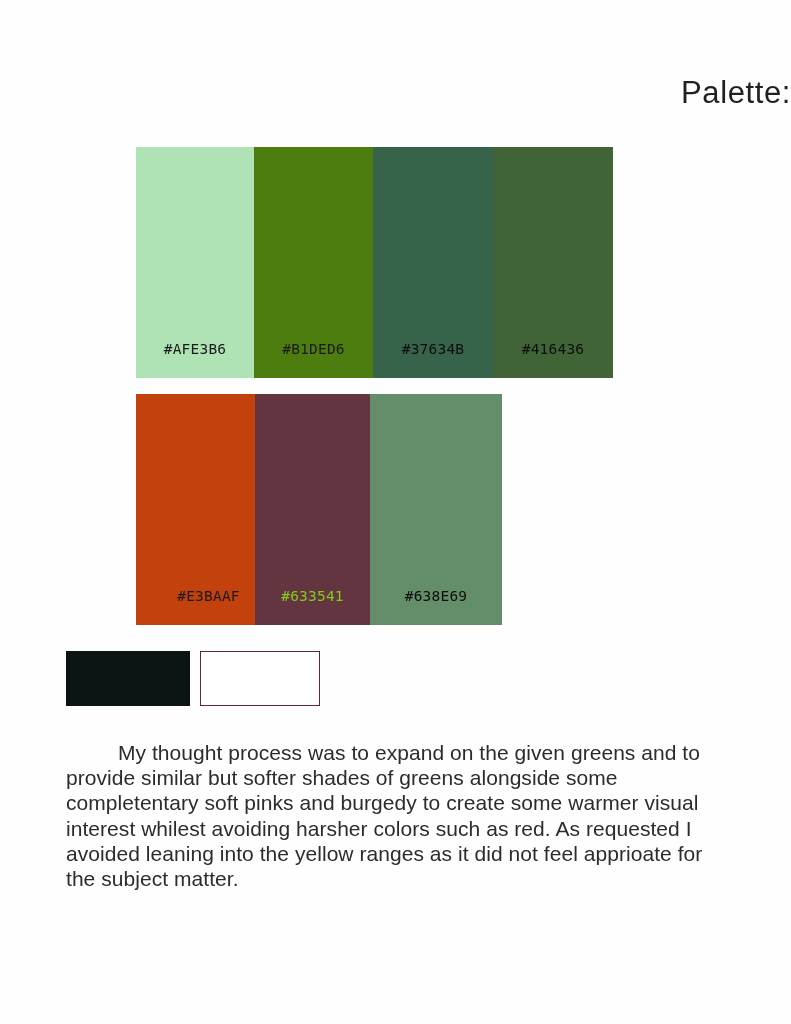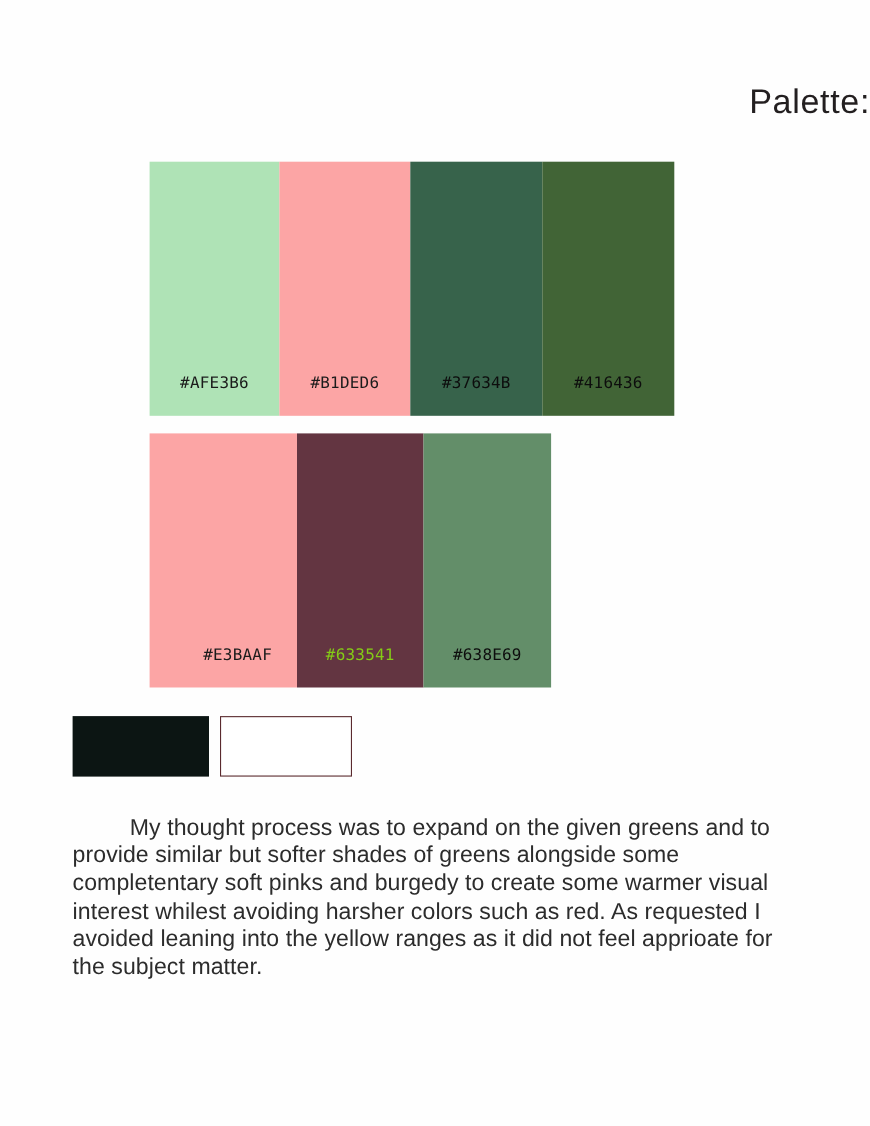--- a/index.html
+++ b/index.html
@@ -101,38 +101,38 @@
 <body>
 
 <div class="page">
 
   <div class="title">Palette:</div>
 
   <div class="swatch-row" id="row-1">
       <div class="swatch" style="width: 118px; background: rgb(175, 227, 182);">
         <div class="swatch-label" style="color: rgb(27, 27, 27);">#AFE3B6</div>
       </div>
-      <div class="swatch" style="width: 119px; background: #fca5a5;">
+      <div class="swatch" style="width: 119px; background: #4d7c0f;">
         <div class="swatch-label" style="color: rgb(27, 27, 27);">#B1DED6</div>
       </div>
       <div class="swatch" style="width: 120px; background: rgb(55, 99, 75);">
         <div class="swatch-label" style="color: rgb(13, 13, 13);">#37634B</div>
       </div>
       <div class="swatch" style="width: 120px; background: rgb(65, 100, 54);">
         <div class="swatch-label" style="color: rgb(13, 13, 13);">#416436</div>
       </div>
     </div>
   <div class="swatch-row" id="row-2">
-      <div class="swatch" style="width: 134px; background: #fca5a5; padding-left: 26px;">
+      <div class="swatch" style="width: 119px; background: #c2410c; padding-left: 26px;">
         <div class="swatch-label" style="color: rgb(27, 27, 27);">#E3BAAF</div>
       </div>
       <div class="swatch" style="width: 115px; background: rgb(99, 53, 65);">
         <div class="swatch-label" style="color: #84cc16;">#633541</div>
       </div>
-      <div class="swatch" style="width: 116px; background: rgb(99, 142, 105);">
+      <div class="swatch" style="width: 132px; background: rgb(99, 142, 105);">
         <div class="swatch-label" style="color: rgb(13, 13, 13);">#638E69</div>
       </div>
     </div>
 
   <div class="neutral-row" id="neutral-row">
       <div class="neutral" style="width: 124px; height: 55px; background: rgb(12, 21, 19);"></div>
       <div class="neutral" style="width: 120px; height: 55px; background: rgb(255, 255, 255); border: 1.5px solid rgb(90, 42, 46);"></div>
     </div>
 
   <div class="description">My thought process was to expand on the given greens and to provide similar but softer shades of greens alongside some completentary soft pinks and burgedy to create some warmer visual interest whilest avoiding harsher colors such as red. As requested I avoided leaning into the yellow ranges as it did not feel apprioate for the subject matter.</div>

